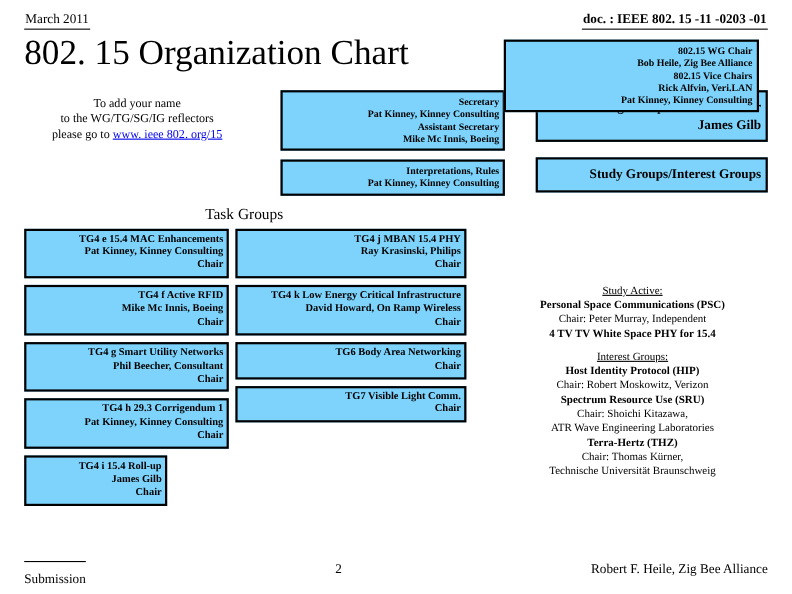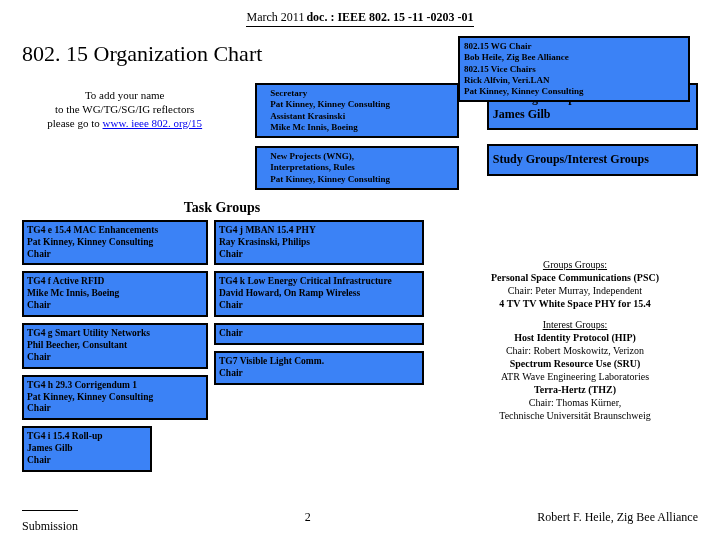--- a/index.html
+++ b/index.html
@@ -1,30 +1,30 @@
 <!DOCTYPE html>
 <html><head>
 <meta charset="utf-8">
 <style>
 html,body{margin:0;padding:0;font-family:"Times New Roman",Times,serif;color:#000;background:#fff}
 .page{width:720px;height:540px;position:relative;box-sizing:border-box;padding:10px 22px 8px 22px}
-.hdr{display:flex;justify-content:center;font-size:12px;margin-bottom:2px}
+.hdr{display:flex;justify-content:space-between;font-size:12px;margin-bottom:2px}
 .hdr-l{border-bottom:1.5px solid #000;padding:0 1px 1px 1px}
 .hdr-r{border-bottom:1.5px solid #000;padding:0 1px 1px 1px}
-.title{font-size:22px;margin-top:14px}
-.box{border:2px solid #000;background:#3b82f6;text-align:left;box-sizing:border-box}
+.title{font-size:32px;margin-top:2px}
+.box{border:2px solid #000;background:#7dd3fc;text-align:right;box-sizing:border-box}
 .top-right{position:absolute;top:36px;right:30px;width:232px;font-size:9px;line-height:1.25;padding:3px 4px;font-weight:bold}
 .midrow{display:flex;margin-top:16px;gap:28px;align-items:flex-start}
 .note{width:210px;font-size:11px;text-align:center;margin-top:6px;line-height:1.25}
 .note a{color:#00e}
 .midcol{width:208px;display:flex;flex-direction:column;gap:8px;margin-left:0}
-.sec{font-size:9px;line-height:1.25;padding:3px 13px;font-weight:bold}
+.sec{font-size:9px;line-height:1.25;padding:3px 3px;font-weight:bold}
 .rightmid{width:216px;display:flex;flex-direction:column;gap:14px;margin-left:auto}
 .rhead{font-size:12px;font-weight:bold;line-height:1.3;padding:6px 4px}
-.tg-head{font-size:14px;font-weight:bold;text-align:center;margin:10px 0 4px 0}
+.tg-head{font-size:14px;font-weight:normal;text-align:center;margin:10px 0 4px 0}
 .tg-grid{display:flex;gap:6px}
 .tg-col{display:flex;flex-direction:column;gap:6px;width:186px}
 .tg-col2{width:210px}
 .tg{font-size:9.5px;line-height:1.25;padding:3px 3px;font-weight:bold}
 .sg{position:absolute;right:26px;top:258px;width:238px;font-size:10px;text-align:center;line-height:1.3}
 .sg .u{text-decoration:underline}
 .ftr{position:absolute;bottom:6px;left:22px;right:22px;display:flex;justify-content:space-between;font-size:12px}
 .ftr span:first-child{border-top:1px solid #000;padding-top:8px}
 </style>
 </head>
@@ -49,25 +49,24 @@
 <div class="midrow">
   <div class="note">
     <span>To add your name</span><br>
     <span>to the WG/TG/SG/IG reflectors</span><br>
     <span>please go to </span><a href="#">www. ieee 802. org/15</a>
   </div>
   <div class="midcol">
     <div class="box sec">
       <div>Secretary</div>
       <div>Pat Kinney, Kinney Consulting</div>
-      <div>Assistant Krasinski</div>
+      <div>Assistant Secretary</div>
       <div>Mike Mc Innis, Boeing</div>
     </div>
     <div class="box sec">
-      <div>New Projects (WNG),</div>
       <div>Interpretations, Rules</div>
       <div>Pat Kinney, Kinney Consulting</div>
     </div>
   </div>
   <div class="rightmid">
     <div class="box rhead">
       <div>Working Group Technical Editor</div>
       <div>James Gilb</div>
     </div>
     <div class="box rhead">Study Groups/Interest Groups</div>
@@ -109,39 +108,41 @@
           <div>TG4 j MBAN 15.4 PHY</div>
           <div>Ray Krasinski, Philips</div>
           <div>Chair</div>
         </div>
     <div class="box tg">
           <div>TG4 k Low Energy Critical Infrastructure</div>
           <div>David Howard, On Ramp Wireless</div>
           <div>Chair</div>
         </div>
     <div class="box tg">
+          <div>TG6 Body Area Networking</div>
           <div>Chair</div>
         </div>
     <div class="box tg">
           <div>TG7 Visible Light Comm.</div>
           <div>Chair</div>
         </div>
   </div>
 </div>
 
 <div class="sg">
-  <div><span class="u">Groups Groups:</span></div>
+  <div><span class="u">Study Active:</span></div>
   <b><div>Personal Space Communications (PSC)</div></b>
   <div>Chair: Peter Murray, Independent</div>
   <b><div>4 TV TV White Space PHY for 15.4</div></b>
   <div style="height:8px"></div>
   <div><span class="u">Interest Groups:</span></div>
   <b><div>Host Identity Protocol (HIP)</div></b>
   <div>Chair: Robert Moskowitz, Verizon</div>
   <b><div>Spectrum Resource Use (SRU)</div></b>
+  <div>Chair: Shoichi Kitazawa,</div>
   <div>ATR Wave Engineering Laboratories</div>
   <b><div>Terra-Hertz (THZ)</div></b>
   <div>Chair: Thomas Kürner,</div>
   <div>Technische Universität Braunschweig</div>
 </div>
 
 <div class="ftr">
   <span>Submission</span>
   <span>2</span>
   <span>Robert F. Heile, Zig Bee Alliance</span>

